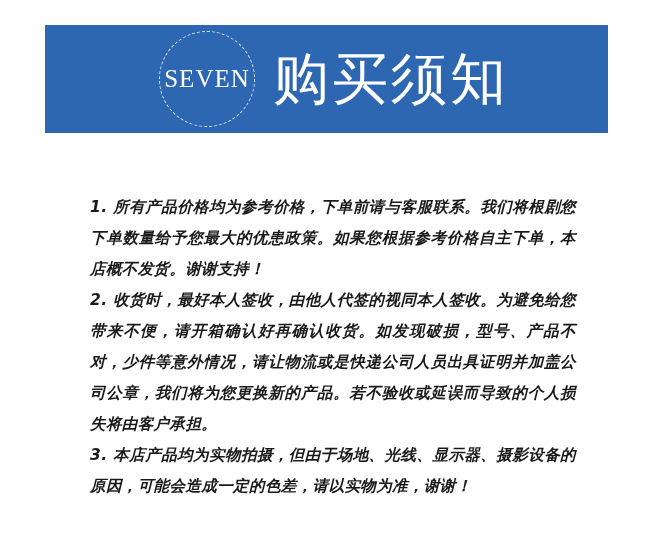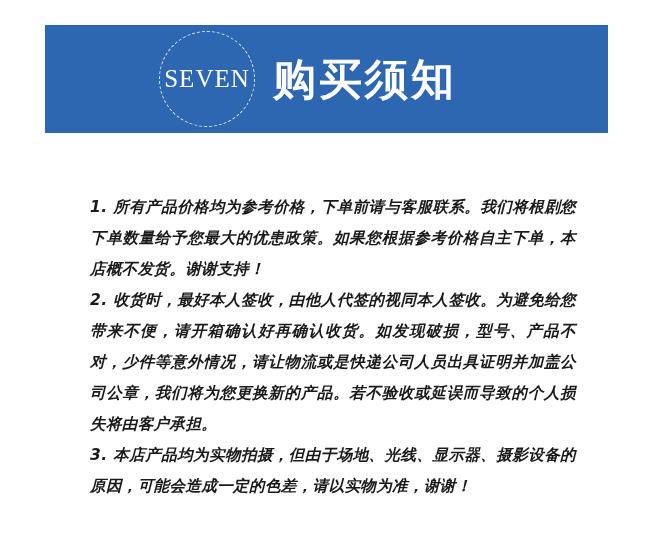--- a/index.html
+++ b/index.html
@@ -58,22 +58,22 @@
     font-weight: 400;
   }
 
   .banner-title {
     position: absolute;
     left: 228px;
     top: 50%;
     transform: translateY(-50%);
     color: #ffffff;
     font-family: "DejaVu Sans", "Liberation Sans", sans-serif;
-    font-size: 43px;
-    font-weight: 700;
+    font-size: 56px;
+    font-weight: 400;
     letter-spacing: 3px;
     line-height: 1;
   }
 
   
   .content {
     position: absolute;
     left: 90px;
     top: 192px;
     width: 486px;

